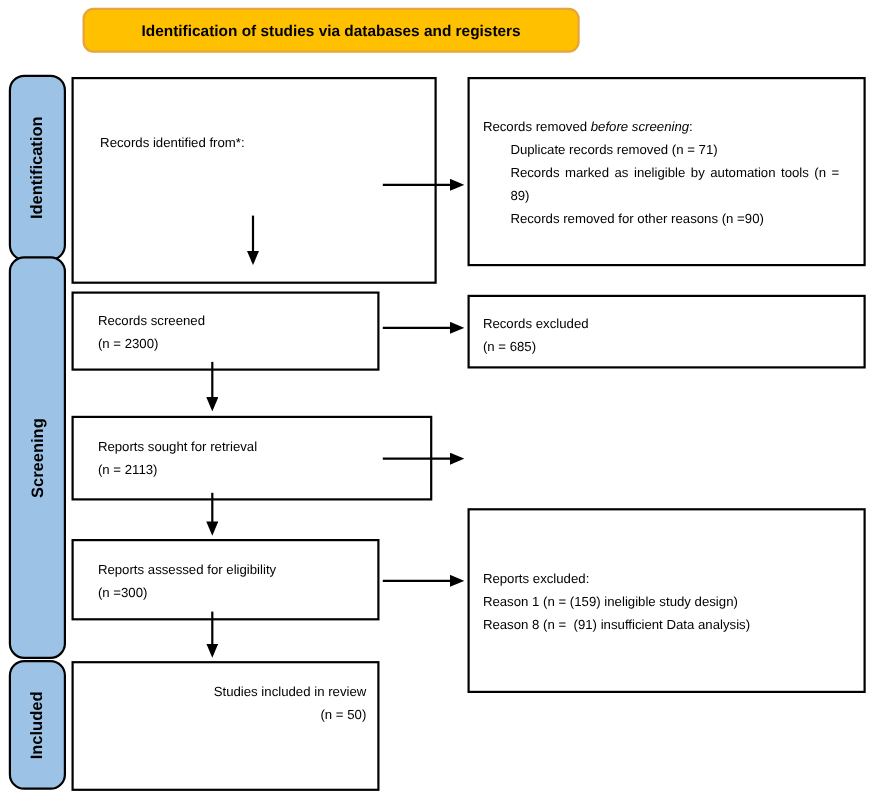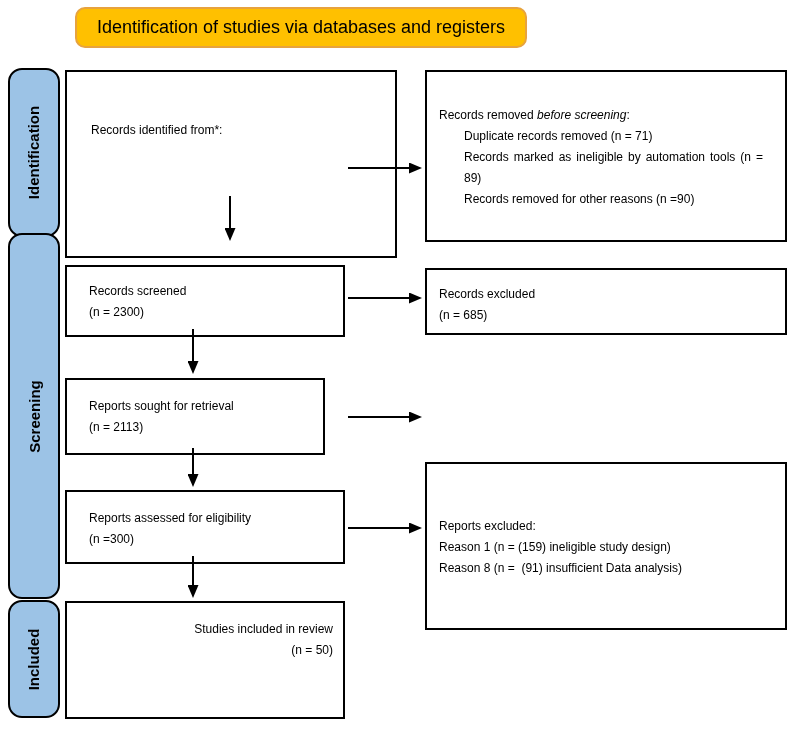--- a/index.html
+++ b/index.html
@@ -16,21 +16,21 @@
 
   
   .banner {
     position: absolute;
     left: 75px; top: 7px;
     width: 452px; height: 41px;
     background: #FFC000;
     border: 2px solid #E7A33E;
     border-radius: 10px;
     display: flex; align-items: center; justify-content: center;
-    font-weight: normal; font-size: 18px;
+    font-weight: bold; font-size: 14px;
     text-align: center;
   }
 
   
   .stage {
     position: absolute;
     left: 8px; width: 52px;
     background: #9CC3E6;
     border: 2.5px solid #000000;
     border-radius: 14px;
@@ -52,21 +52,21 @@
     background: #ffffff;
     border: 2.5px solid #000000;
     font-size: 12px;
     line-height: 21px;
   }
   .box .line { white-space: pre-wrap; }
   .indent2 { padding-left: 18px; }
 
   .box-identified      { left: 65px;  top: 70px;  width: 332px; height: 188px; padding: 48px 0 0 24px; }
   .box-screened        { left: 65px;  top: 265px; width: 280px; height: 72px;  padding: 14px 10px 0 22px; }
-  .box-sought          { left: 65px;  top: 378px; width: 260px; height: 77px;  padding: 16px 10px 0 22px; }
+  .box-sought          { left: 65px;  top: 378px; width: 328px; height: 77px;  padding: 16px 10px 0 22px; }
   .box-assessed        { left: 65px;  top: 490px; width: 280px; height: 74px;  padding: 16px 10px 0 22px; }
   .box-included        { left: 65px;  top: 601px; width: 280px; height: 118px; padding: 16px 10px 0 22px; text-align: right; }
 
   .box-removed         { left: 425px; top: 70px;  width: 362px; height: 172px; padding: 33px 22px 0 12px; }
   .box-records-excluded{ left: 425px; top: 268px; width: 362px; height: 67px;  padding: 14px 10px 0 12px; }
   .box-not-retrieved   { left: 425px; top: 383px; width: 362px; height: 72px;  padding: 16px 10px 0 12px; }
   .box-reports-excluded{ left: 425px; top: 462px; width: 362px; height: 168px; padding: 52px 10px 0 12px; }
 
   .box-removed .item {
     padding-left: 25px;

